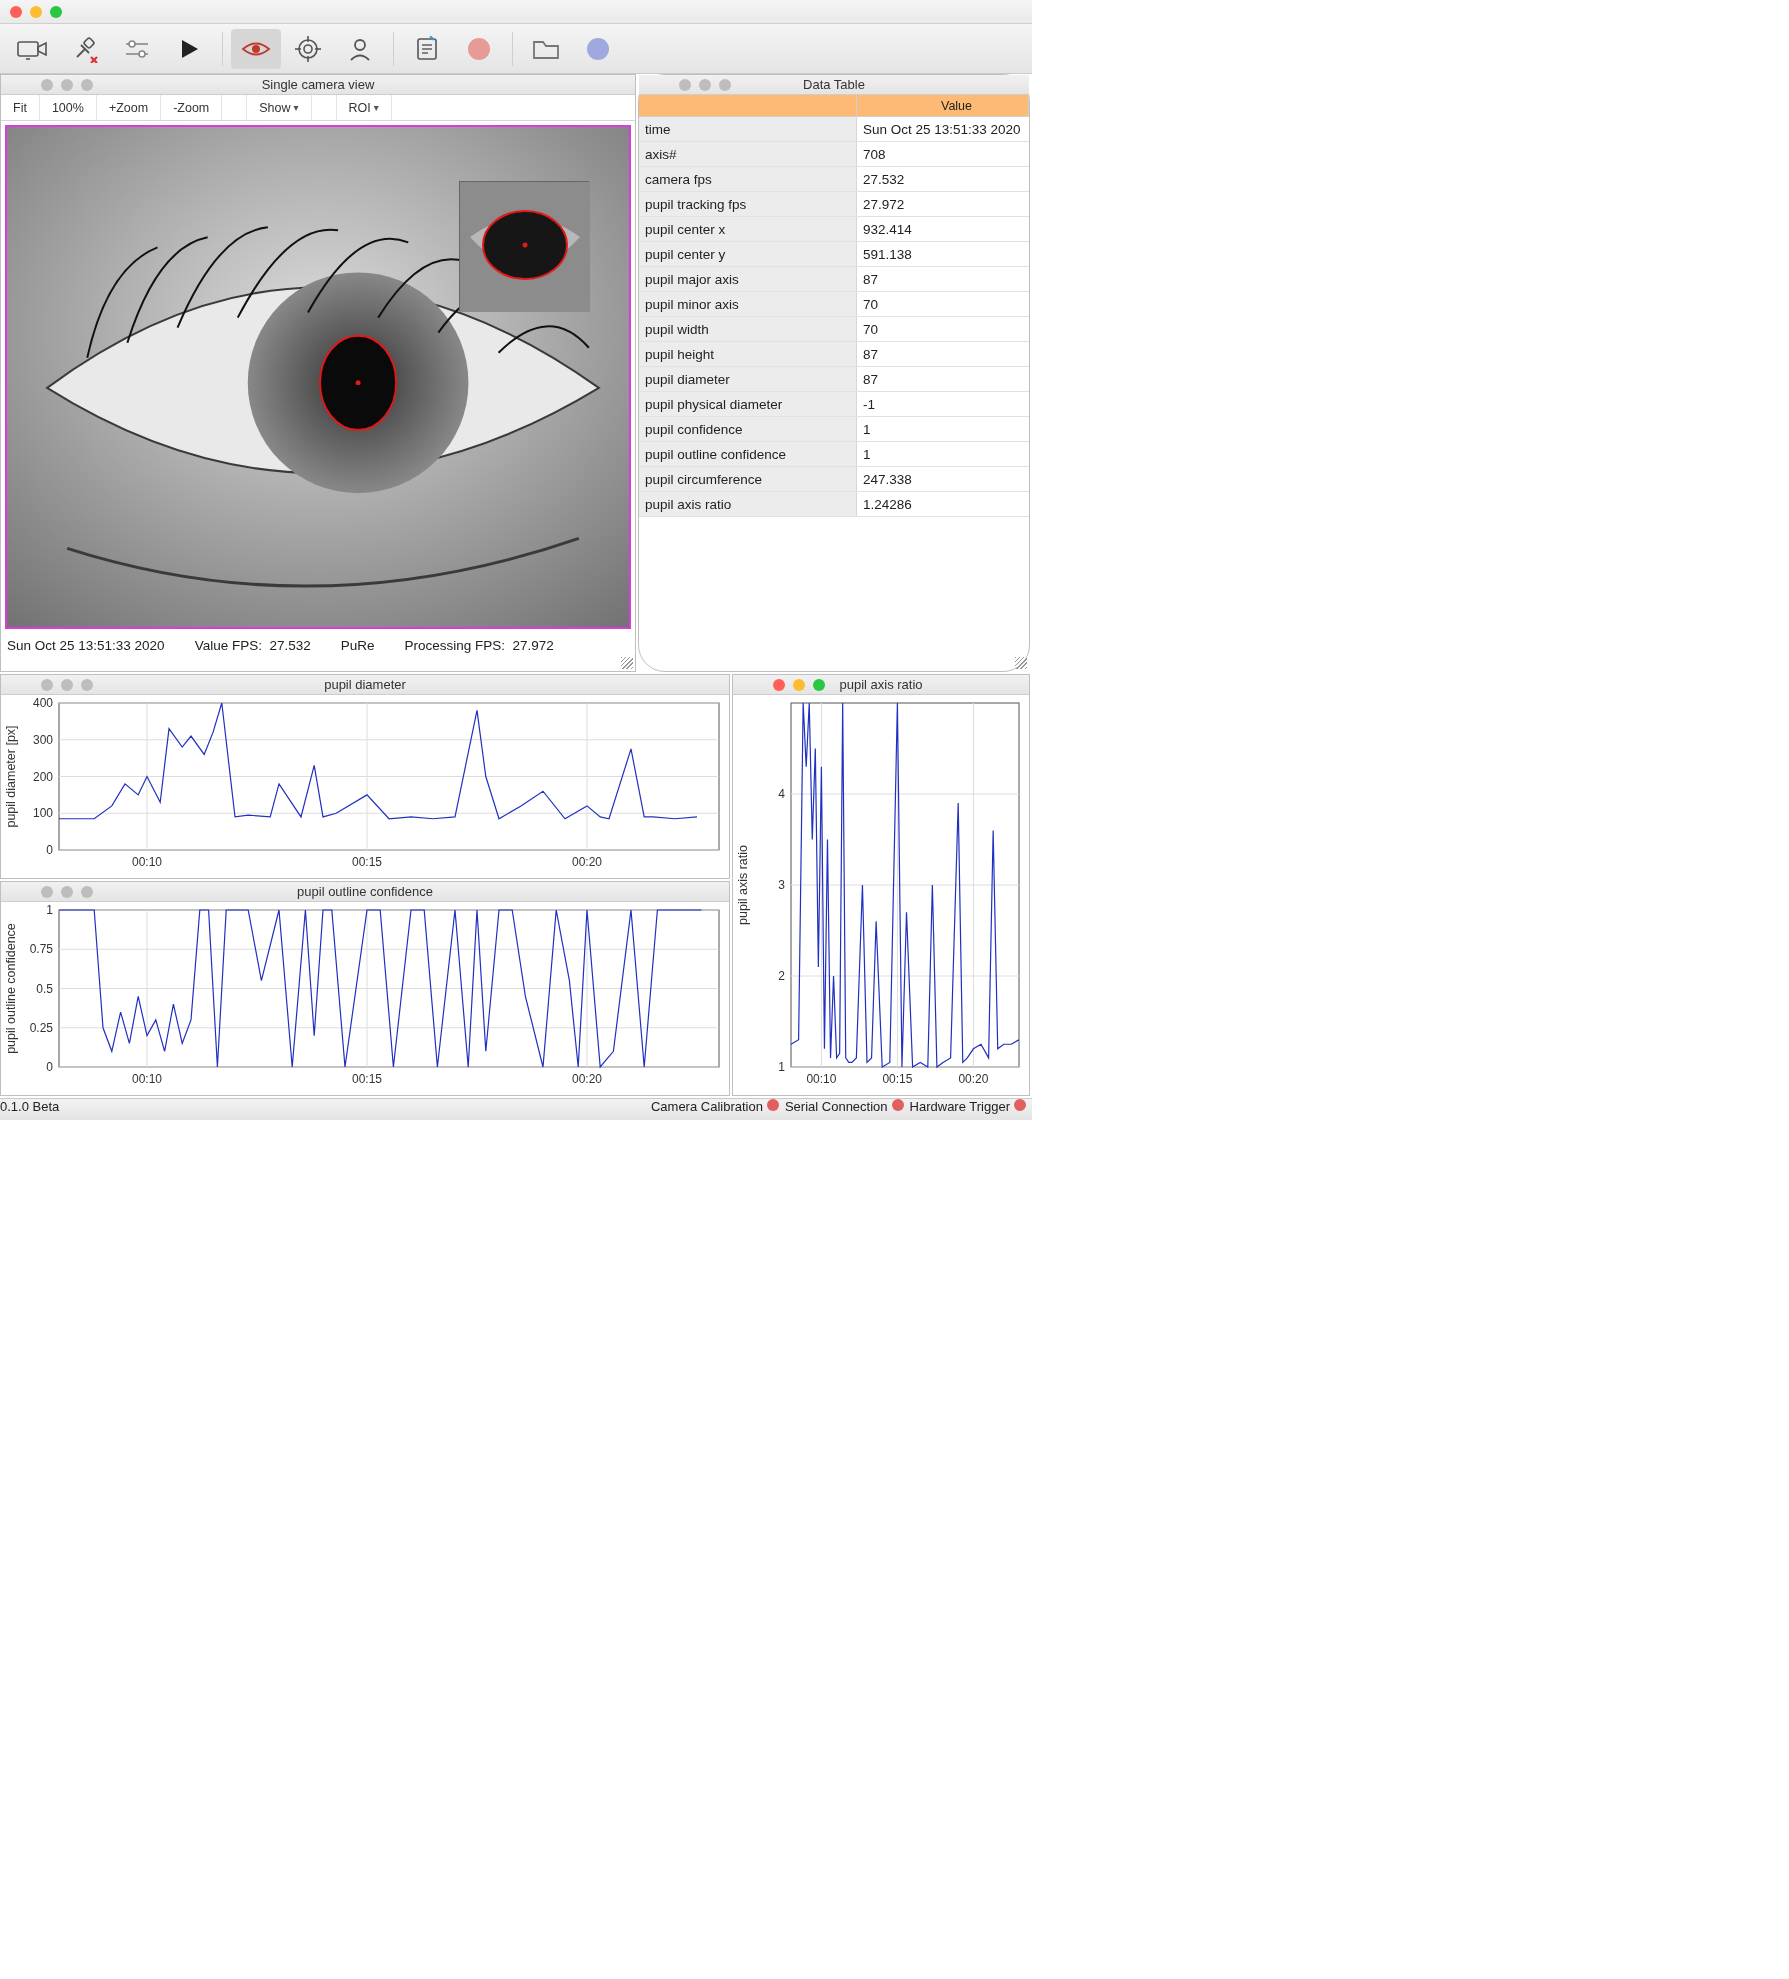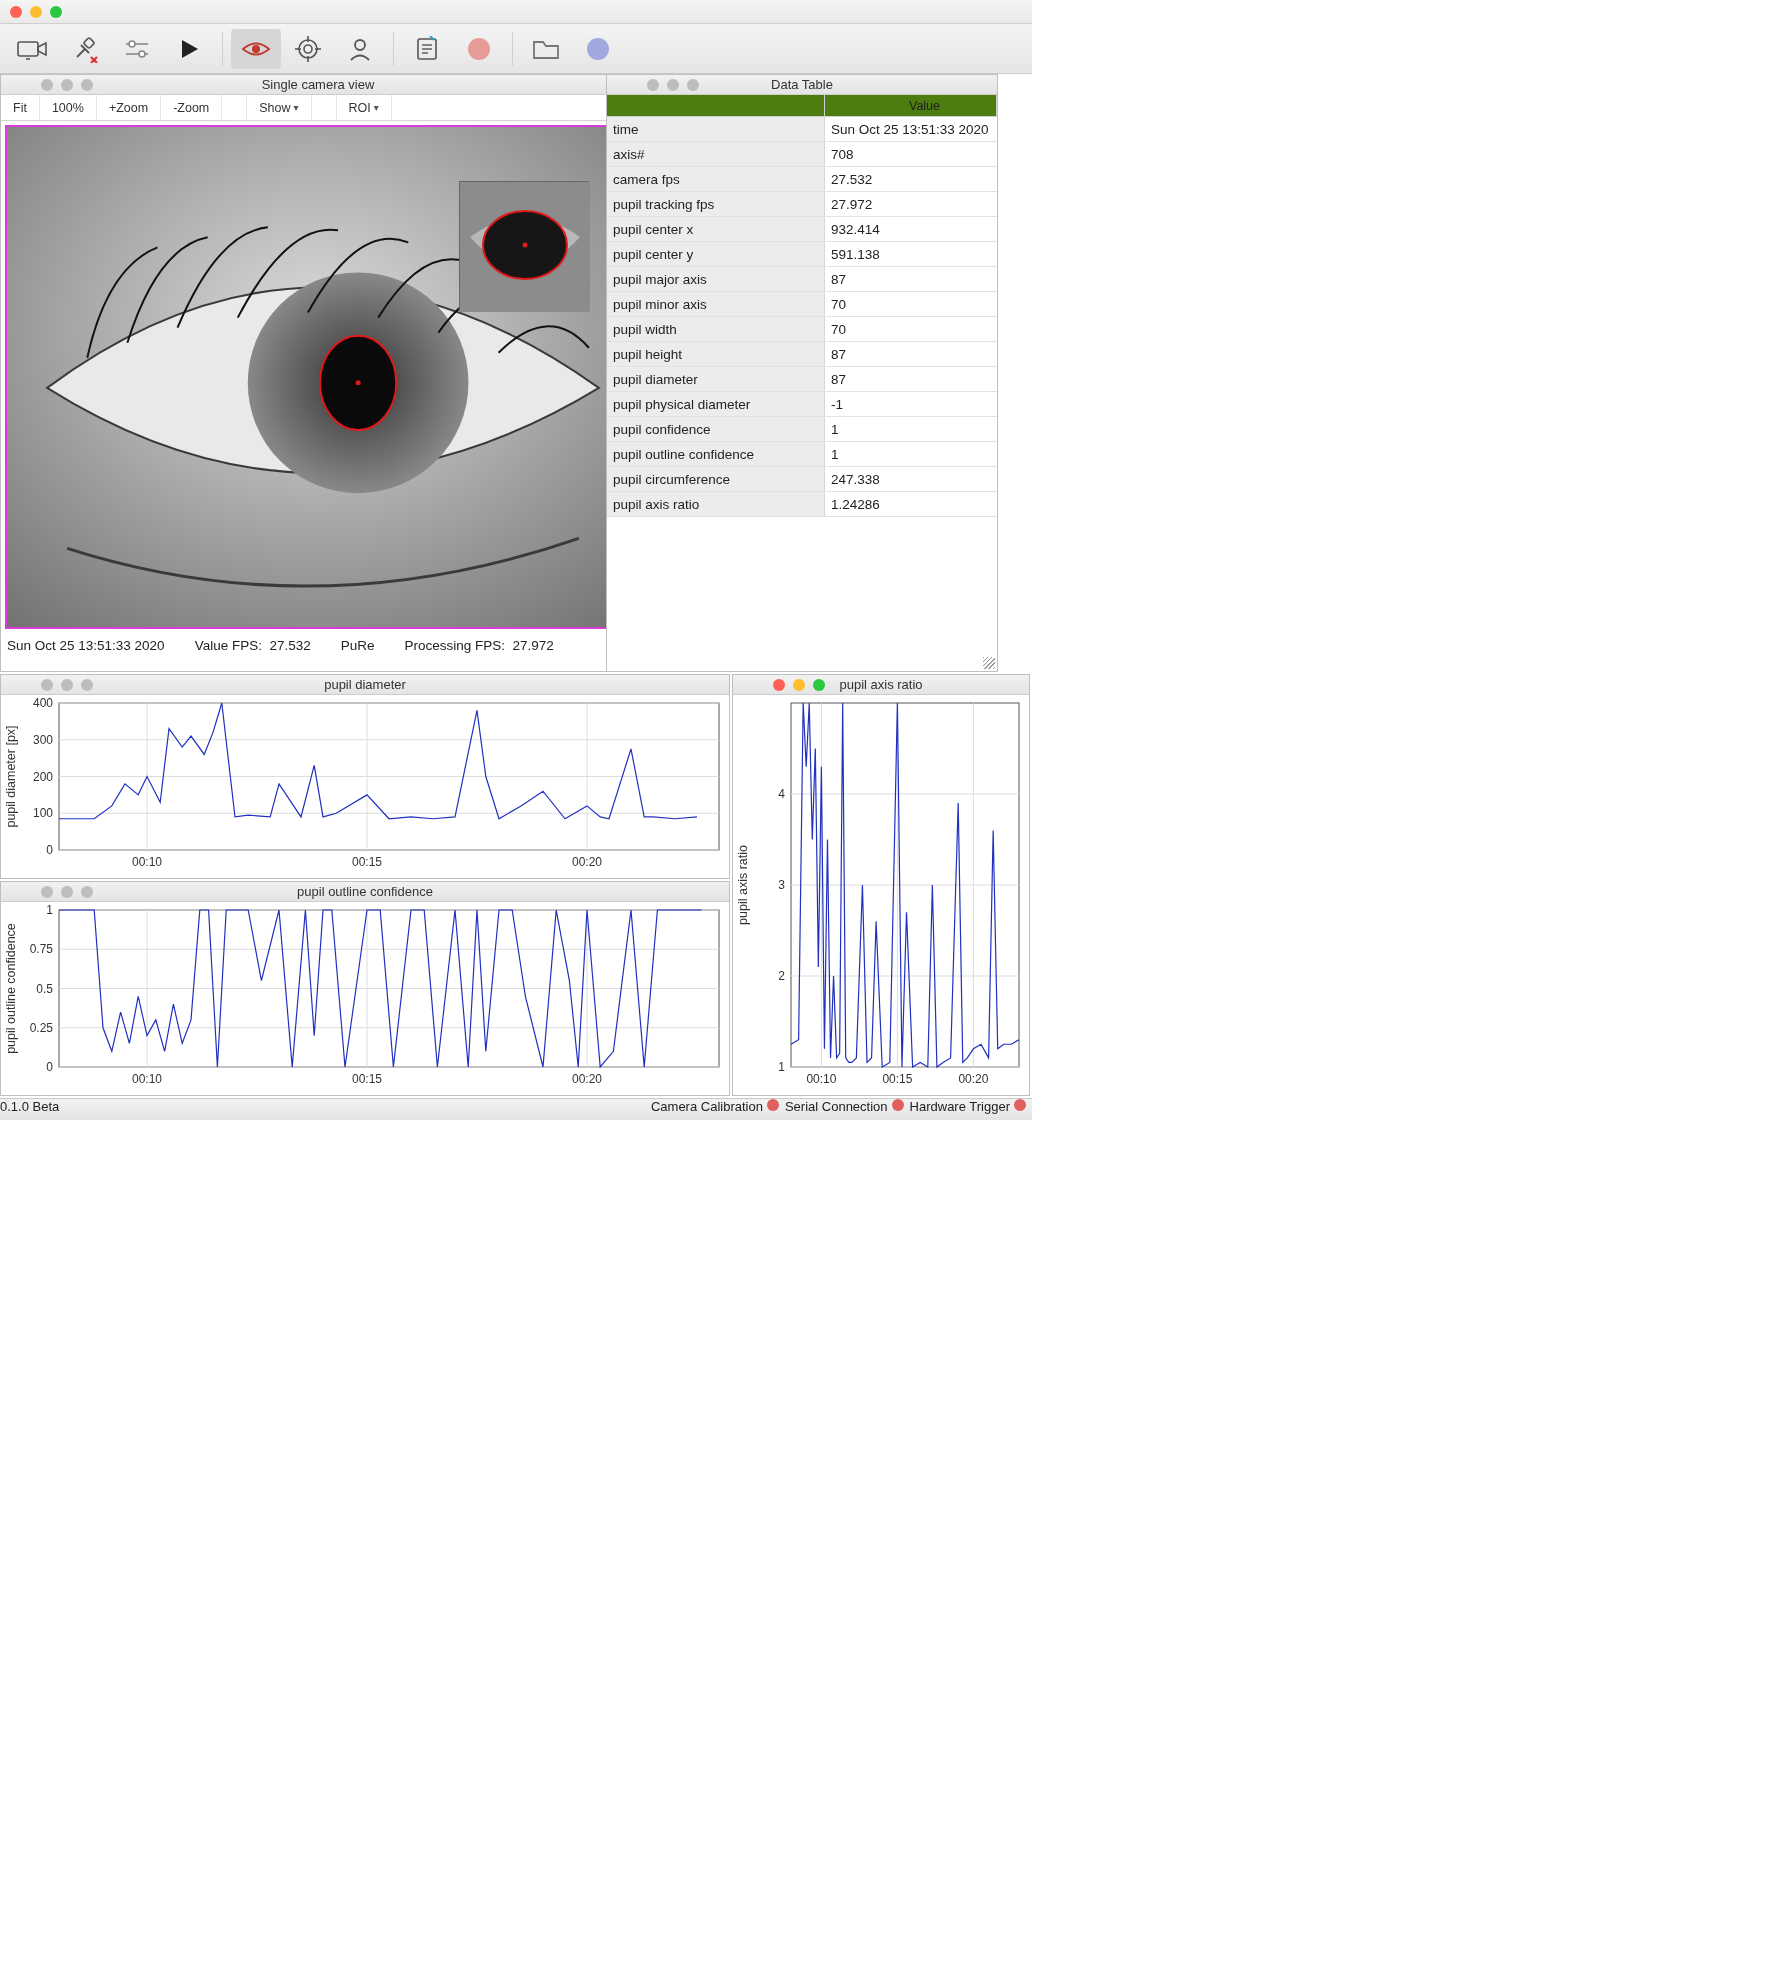--- a/index.html
+++ b/index.html
@@ -23,21 +23,21 @@
   .panel-title .traffic { padding-left: 8px; }
   
   .cam-toolbar { height: 26px; border-bottom: 1px solid #d6d6d6; display: flex; align-items: center; font-size: 12.5px; color: #333; text-align: right; }
   .cam-toolbar .cbtn { padding: 0 12px; height: 100%; display: flex; align-items: center; border-right: 1px solid #e5e5e5; }
   .cam-canvas { position: relative; margin: 4px; border: 2px solid #d93cd9; background: #777; height: 504px; overflow: hidden; }
   .eye-art { position: absolute; inset: 0; }
   .inset { position: absolute; top: 54px; right: 40px; width: 130px; height: 130px; border: 1px solid #666; background: #888; }
   .statusline { height: 24px; display: flex; align-items: center; gap: 30px; padding: 0 6px; font-size: 13.5px; color: #222; }
   .resize-grip { position: absolute; right: 2px; bottom: 2px; width: 12px; height: 12px; background: repeating-linear-gradient(135deg,#999,#999 1px,transparent 1px,transparent 3px); }
   
-  .dt-head { height: 22px; display: flex; border-bottom: 1px solid #d0d0d0; background: #4d7c0f; font-size: 12.5px; gap: 28px; }
+  .dt-head { height: 22px; display: flex; border-bottom: 1px solid #d0d0d0; background: #fdba74; font-size: 12.5px; gap: 28px; }
   .dt-head div { flex: 1; display: flex; align-items: center; justify-content: center; border-right: 1px solid #d0d0d0; }
   .dt-body { }
   .dt-row { display: flex; height: 25px; border-bottom: 1px solid #e2e2e2; font-size: 13.5px; }
   .dt-row .k { width: 218px; background: #ececec; border-right: 1px solid #d7d7d7; padding: 0 6px; display: flex; align-items: center; }
   .dt-row .v { flex: 1; padding: 0 6px; display: flex; align-items: center; }
   .chart-svg { display: block; }
   .footer { position: absolute; left: 0; right: 0; bottom: 0; height: 22px; background: linear-gradient(#f2f2f2,#e4e4e4); border-top: 1px solid #c9c9c9; display: flex; font-size: 13px; padding: 0 0; }
   .footer .spacer { flex: 1; }
   .statusdot { width: 12px; height: 12px; border-radius: 50%; background: #e06060; margin: 0 6px 0 4px; }
   .chev { font-size: 10px; color: #555; margin-left: 3px; }
@@ -201,21 +201,21 @@
     </div>
     <div class="statusline">
       <span>Sun Oct 25 13:51:33 2020</span>
       <span><span>Value FPS:</span>&nbsp;&nbsp;<span>27.532</span></span>
       <span>PuRe</span>
       <span><span>Processing FPS:</span>&nbsp;&nbsp;<span>27.972</span></span>
     </div>
     <div class="resize-grip"></div>
   </div>
 
-  <div class="panel" style="left:606px; top:0; width:392px; height:598px;">
+  <div class="panel" style="left:638px; top:0; width:392px; height:598px;border-radius:27px;">
     <div class="panel-title">
       <div class="traffic">
         <div class="tdot grey"></div>
         <div class="tdot grey"></div>
         <div class="tdot grey"></div>
       </div>
       <div class="ptext">Data Table</div>
     </div>
     <div class="dt-head">
       <div style="flex:0 0 218px;"></div>

